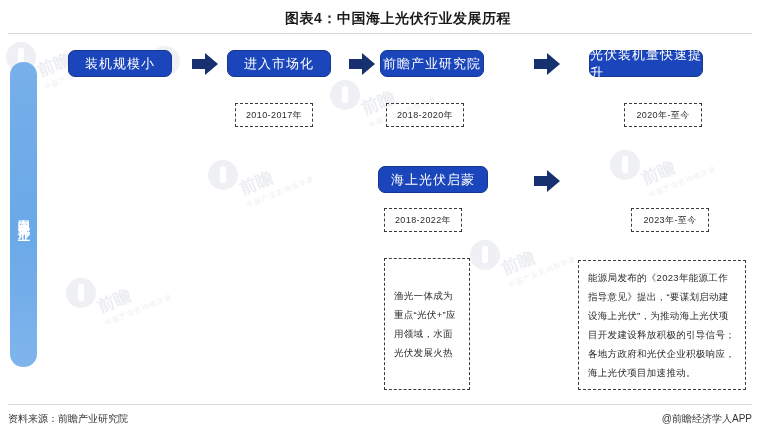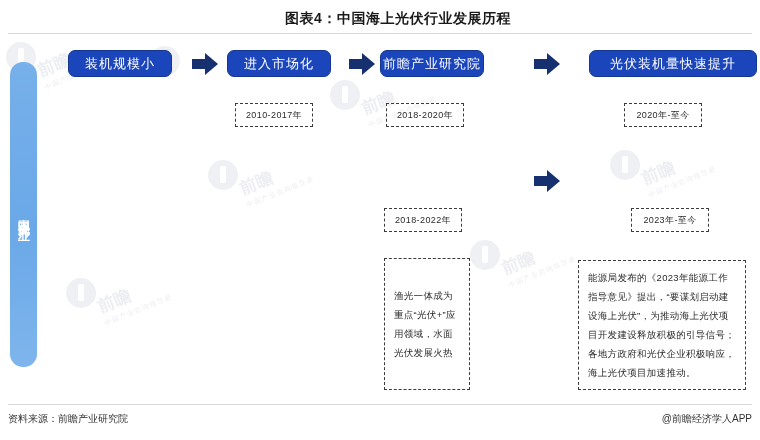--- a/index.html
+++ b/index.html
@@ -238,23 +238,24 @@
 
   <div class="stage-btn" style="left:380px; top:50px; width:104px;">前瞻产业研究院</div>
   <div class="date-chip" style="left:386px; top:103px; width:78px;">2018-2020年</div>
 
   <div class="arrow" style="left:534px; top:53px;">
     <svg width="26" height="22" viewBox="0 0 26 22">
       <path d="M0 6 L13 6 L13 0 L26 11 L13 22 L13 16 L0 16 Z" fill="#17306f"></path>
     </svg>
   </div>
 
-  <div class="stage-btn" style="left:589px; top:50px; width:168px;">光伏装机量快速提升</div>
+  <div class="stage-btn" style="left:589px; top:50px; width:114px;">光伏装机量快速提升</div>
   <div class="date-chip" style="left:624px; top:103px; width:78px;">2020年-至今</div>
 
+  <div class="stage-btn" style="left:378px; top:166px; width:110px;">海上光伏启蒙</div>
   <div class="date-chip" style="left:384px; top:208px; width:78px;">2018-2022年</div>
 
   <div class="arrow" style="left:534px; top:170px;">
     <svg width="26" height="22" viewBox="0 0 26 22">
       <path d="M0 6 L13 6 L13 0 L26 11 L13 22 L13 16 L0 16 Z" fill="#17306f"></path>
     </svg>
   </div>
 
   <div class="date-chip" style="left:631px; top:208px; width:78px;">2023年-至今</div>
 

